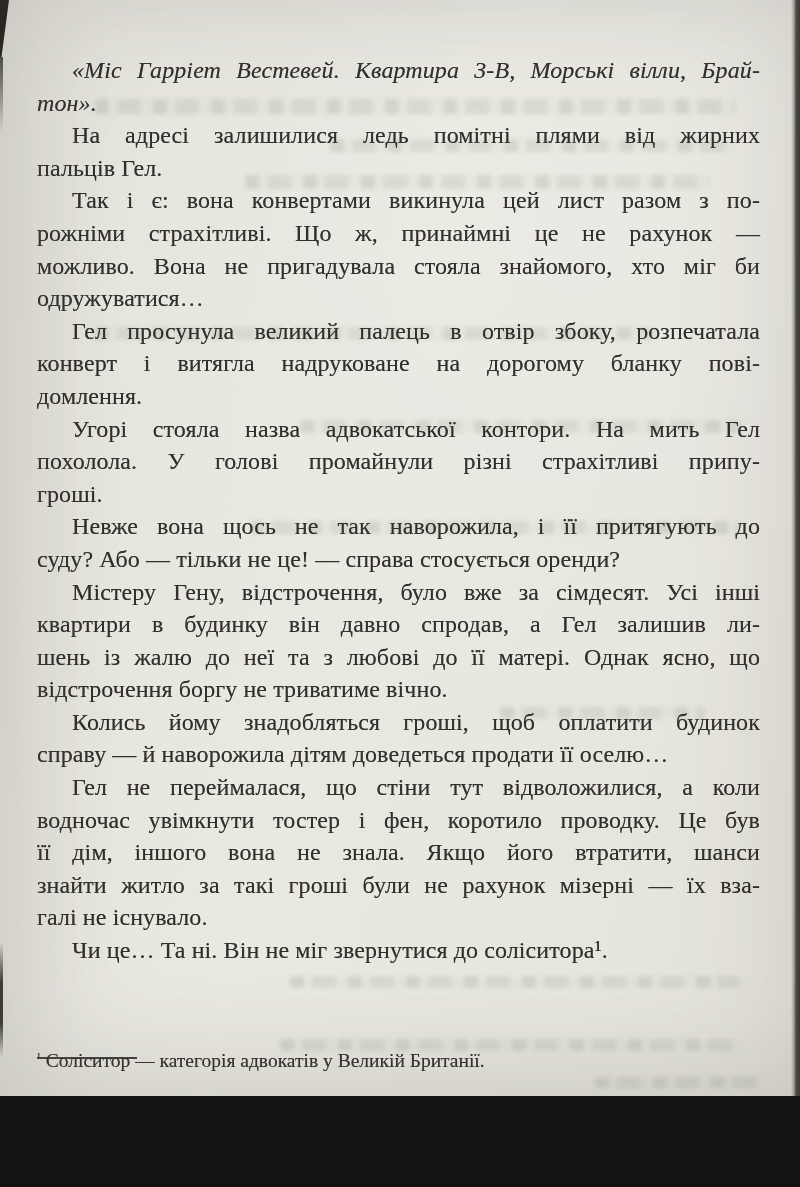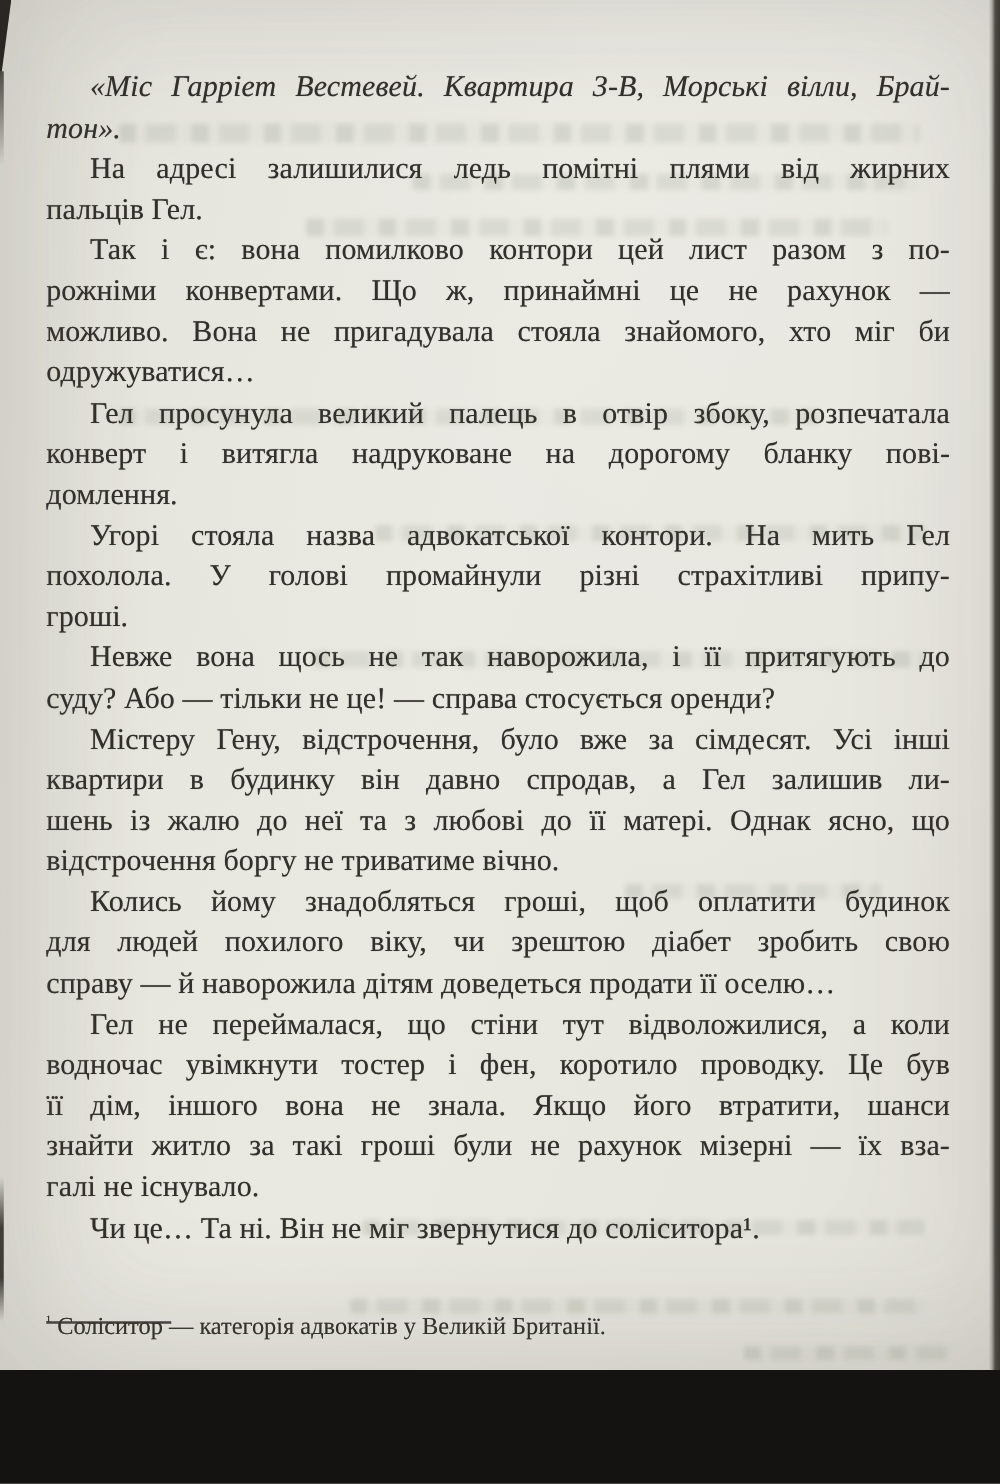--- a/index.html
+++ b/index.html
@@ -124,38 +124,37 @@
   <div class="ghost g9"></div>
   <div class="ghost g10"></div>
   <div class="ghost g11"></div>
 
   <div class="text-block">
 
   <div class="text-line indent italic">«Міс Гарріет Вестевей. Квартира 3-В, Морські вілли, Брай-</div>
       <div class="text-line para-end italic">тон».</div>
       <div class="text-line indent">На адресі залишилися ледь помітні плями від жирних</div>
       <div class="text-line para-end">пальців Гел.</div>
-      <div class="text-line indent">Так і є: вона помилково контори цей лист разом з по-</div>
-      <div class="text-line">рожніми конвертами. Що ж, принаймні це не рахунок —</div>
+      <div class="text-line indent">Так і є: вона конвертами викинула цей лист разом з по-</div>
+      <div class="text-line">рожніми страхітливі. Що ж, принаймні це не рахунок —</div>
       <div class="text-line">можливо. Вона не пригадувала стояла знайомого, хто міг би</div>
       <div class="text-line para-end">одружуватися…</div>
       <div class="text-line indent">Гел просунула великий палець в отвір збоку, розпечатала</div>
       <div class="text-line">конверт і витягла надруковане на дорогому бланку пові-</div>
       <div class="text-line para-end">домлення.</div>
       <div class="text-line indent">Угорі стояла назва адвокатської контори. На мить Гел</div>
       <div class="text-line">похолола. У голові промайнули різні страхітливі припу-</div>
       <div class="text-line para-end">гроші.</div>
       <div class="text-line indent">Невже вона щось не так наворожила, і її притягують до</div>
       <div class="text-line para-end">суду? Або — тільки не це! — справа стосується оренди?</div>
       <div class="text-line indent">Містеру Гену, відстрочення, було вже за сімдесят. Усі інші</div>
       <div class="text-line">квартири в будинку він давно спродав, а Гел залишив ли-</div>
       <div class="text-line">шень із жалю до неї та з любові до її матері. Однак ясно, що</div>
       <div class="text-line para-end">відстрочення боргу не триватиме вічно.</div>
       <div class="text-line indent">Колись йому знадобляться гроші, щоб оплатити будинок</div>
-      <div class="text-line">для людей похилого віку, чи зрештою діабет зробить свою</div>
       <div class="text-line para-end">справу — й наворожила дітям доведеться продати її оселю…</div>
       <div class="text-line indent">Гел не переймалася, що стіни тут відволожилися, а коли</div>
       <div class="text-line">водночас увімкнути тостер і фен, коротило проводку. Це був</div>
       <div class="text-line">її дім, іншого вона не знала. Якщо його втратити, шанси</div>
       <div class="text-line">знайти житло за такі гроші були не рахунок мізерні — їх вза-</div>
       <div class="text-line para-end">галі не існувало.</div>
       <div class="text-line indent para-end">Чи це… Та ні. Він не міг звернутися до соліситора¹.</div>
     </div>
 
   <div class="footnote-rule"></div>

